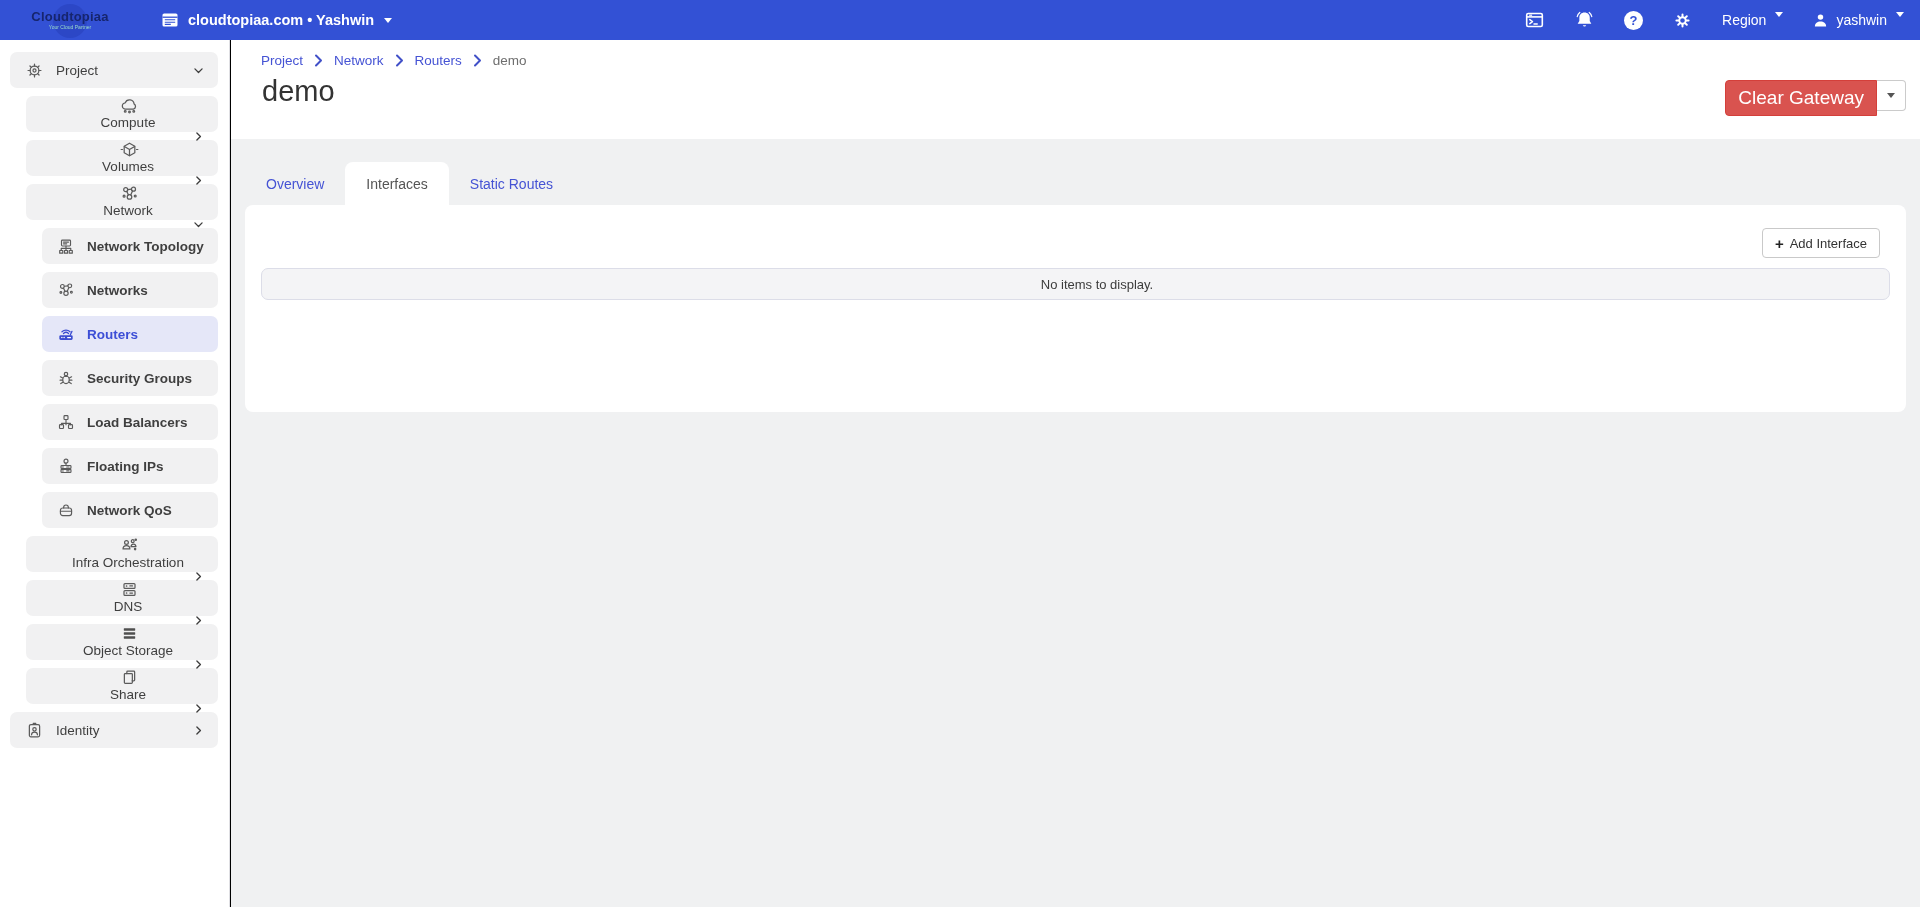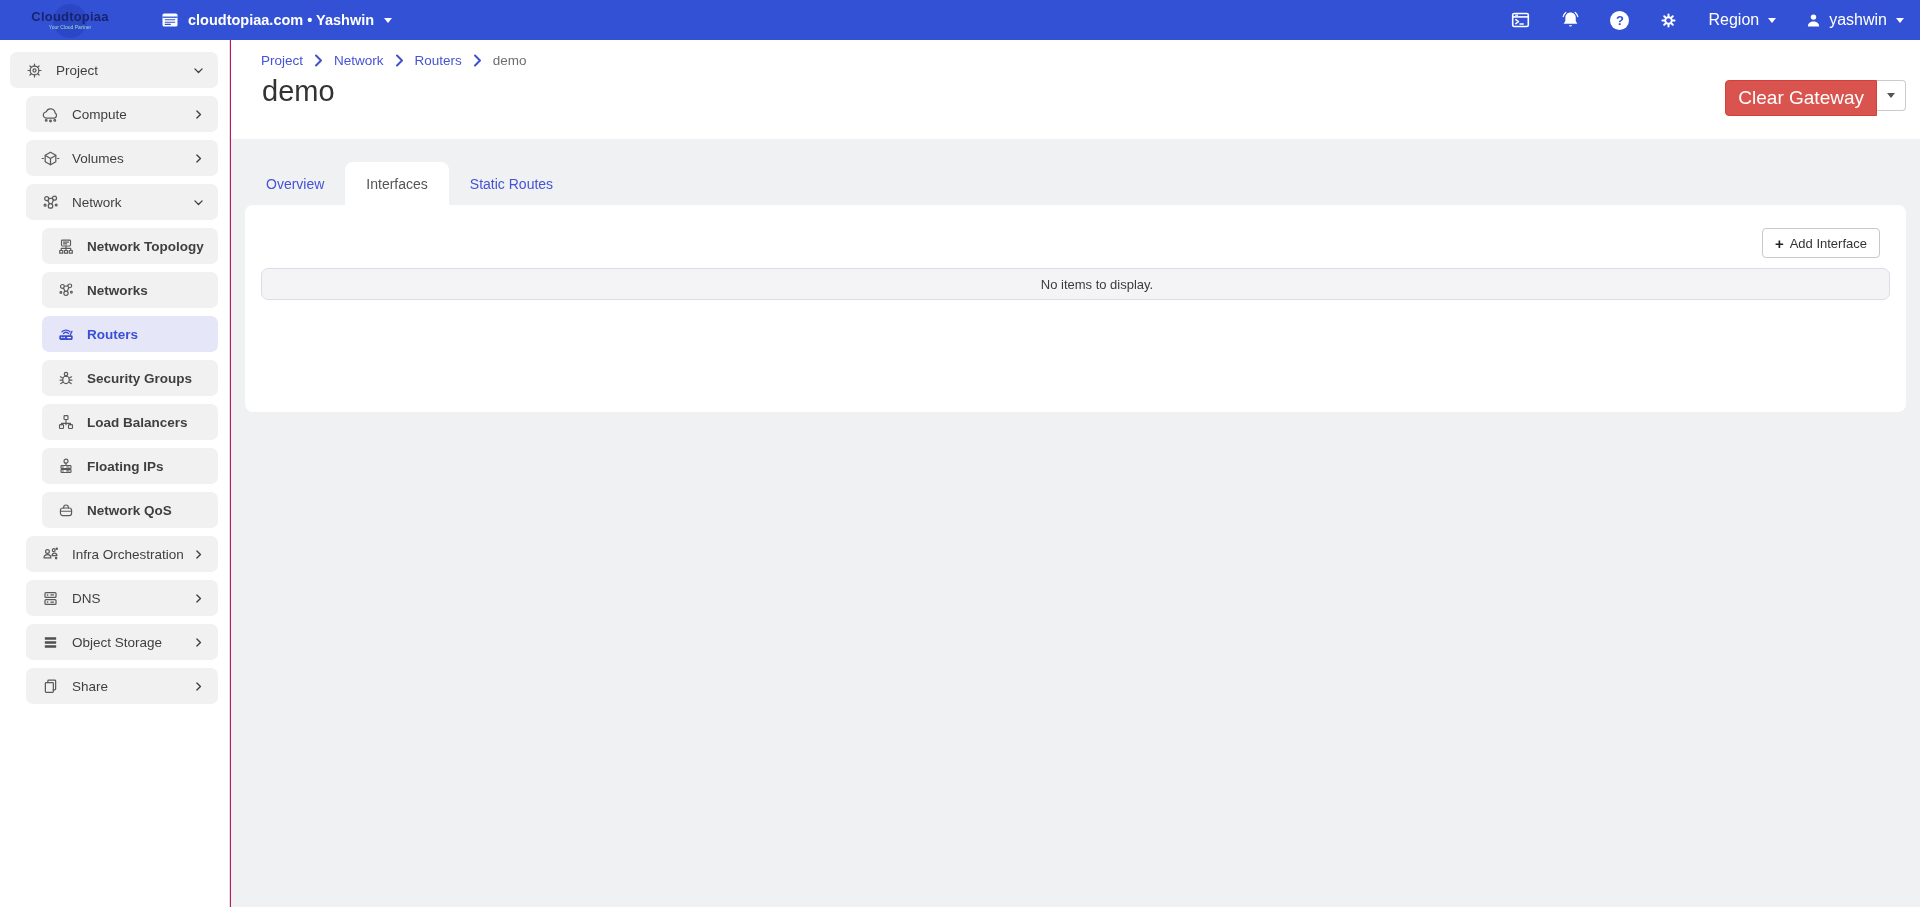--- a/index.html
+++ b/index.html
@@ -1,36 +1,36 @@
 <!DOCTYPE html>
 <html><head>
 <meta charset="utf-8">
 <style>
   html,body{margin:0;padding:0;}
   body{font-family:"Liberation Sans",sans-serif;background:#fff;}
-  #app{position:relative;width:1920px;height:907px;overflow:hidden;background:#be185d;}
+  #app{position:relative;width:1920px;height:907px;overflow:hidden;background:#000000;}
 
   
   .navbar{position:absolute;top:0;left:0;width:1920px;height:40px;background:#3351d5;display:flex;align-items:center;color:#fff;z-index:20;}
   .logo{width:128px;margin-left:6px;text-align:center;position:relative;line-height:1;}
   .logo::before{content:"";position:absolute;left:47px;top:-6px;width:34px;height:34px;border-radius:50%;background:#2c47c6;}
   .logo-title{position:relative;font-size:13px;font-weight:bold;color:#16256e;letter-spacing:.2px;}
   .logo-tagline{position:relative;font-size:5px;color:#9adbc9;margin-top:2px;}
   .switcher{display:flex;align-items:center;gap:8px;margin-left:26px;font-size:14.5px;font-weight:700;cursor:pointer;}
   .nav-right{margin-left:auto;display:flex;align-items:center;gap:29px;padding-right:16px;}
   .nav-icon-btn{display:flex;align-items:center;justify-content:center;cursor:pointer;}
   .help-circle{width:19px;height:19px;border-radius:50%;background:#fff;color:#3351d5;font-weight:700;font-size:13px;display:flex;align-items:center;justify-content:center;}
-  .nav-drop{display:flex;align-items:center;gap:7px;font-size:16px;cursor:pointer;}
+  .nav-drop{display:flex;align-items:flex-start;gap:7px;font-size:14px;cursor:pointer;}
   .caret{width:0;height:0;border-left:4.5px solid transparent;border-right:4.5px solid transparent;border-top:5px solid #fff;margin-left:2px;}
 
   
   .sidebar{position:absolute;top:40px;left:0;width:230px;height:867px;background:#fff;border-right:1px solid #dfdfe3;box-sizing:border-box;padding-top:12px;}
   .side-item{height:36px;border-radius:7px;background:#f1f1f2;display:flex;align-items:center;margin-bottom:8px;color:#3f3f3f;font-size:13.5px;cursor:pointer;box-sizing:border-box;}
   .lvl1{margin-left:10px;width:208px;}
-  .lvl2{margin-left:26px;width:192px;}
+  .lvl2{margin-left:26px;width:192px;flex-direction:column;}
   .lvl3{margin-left:42px;width:176px;font-weight:bold;}
   .side-item .ic{margin-left:15px;display:flex;align-items:center;}
   .side-item .lb{margin-left:12px;white-space:nowrap;}
   .side-item .chev{margin-left:auto;margin-right:13px;display:flex;align-items:center;}
   .side-item.selected{background:#e5e7f8;color:#3c4ed6;}
   .sicon{stroke:#5b5b5b;fill:none;stroke-width:1.3;stroke-linecap:round;stroke-linejoin:round;}
   .chevsvg{stroke:#3d3d3d;fill:none;stroke-width:2;stroke-linecap:round;stroke-linejoin:round;}
 
   
   .main{position:absolute;top:40px;left:231px;width:1689px;height:867px;background:#f0f1f2;}
@@ -339,20 +339,36 @@
           </svg>
       </span>
       <span class="lb">Share</span>
       <span class="chev">
         <svg class="chevsvg" width="13" height="13" viewBox="0 0 20 20">
             <polyline points="7.5 4.5 13 10 7.5 15.5"></polyline>
           </svg>
       </span>
     </div>
 
+    <div class="side-item lvl1">
+      <span class="ic">
+        <svg class="sicon" width="19" height="19" viewBox="0 0 20 20">
+            <rect x="4.6" y="3.8" width="10.8" height="12.8" rx="1.6"></rect>
+            <path d="M8.6 2.4h2.8"></path>
+            <circle cx="10" cy="8.8" r="1.8"></circle>
+            <path d="M6.9 14.6c0-1.9 1.4-3 3.1-3s3.1 1.1 3.1 3"></path>
+          </svg>
+      </span>
+      <span class="lb">Identity</span>
+      <span class="chev">
+        <svg class="chevsvg" width="13" height="13" viewBox="0 0 20 20">
+            <polyline points="7.5 4.5 13 10 7.5 15.5"></polyline>
+          </svg>
+      </span>
+    </div>
   </div>
 
   <div class="main">
 
     <div class="header-panel">
       <div class="breadcrumb">
         <a class="bc-link">Project</a>
         <svg class="bc-sep" width="9" height="13" viewBox="0 0 9 13">
             <polyline points="2 1.5 7 6.5 2 11.5"></polyline>
           </svg>

